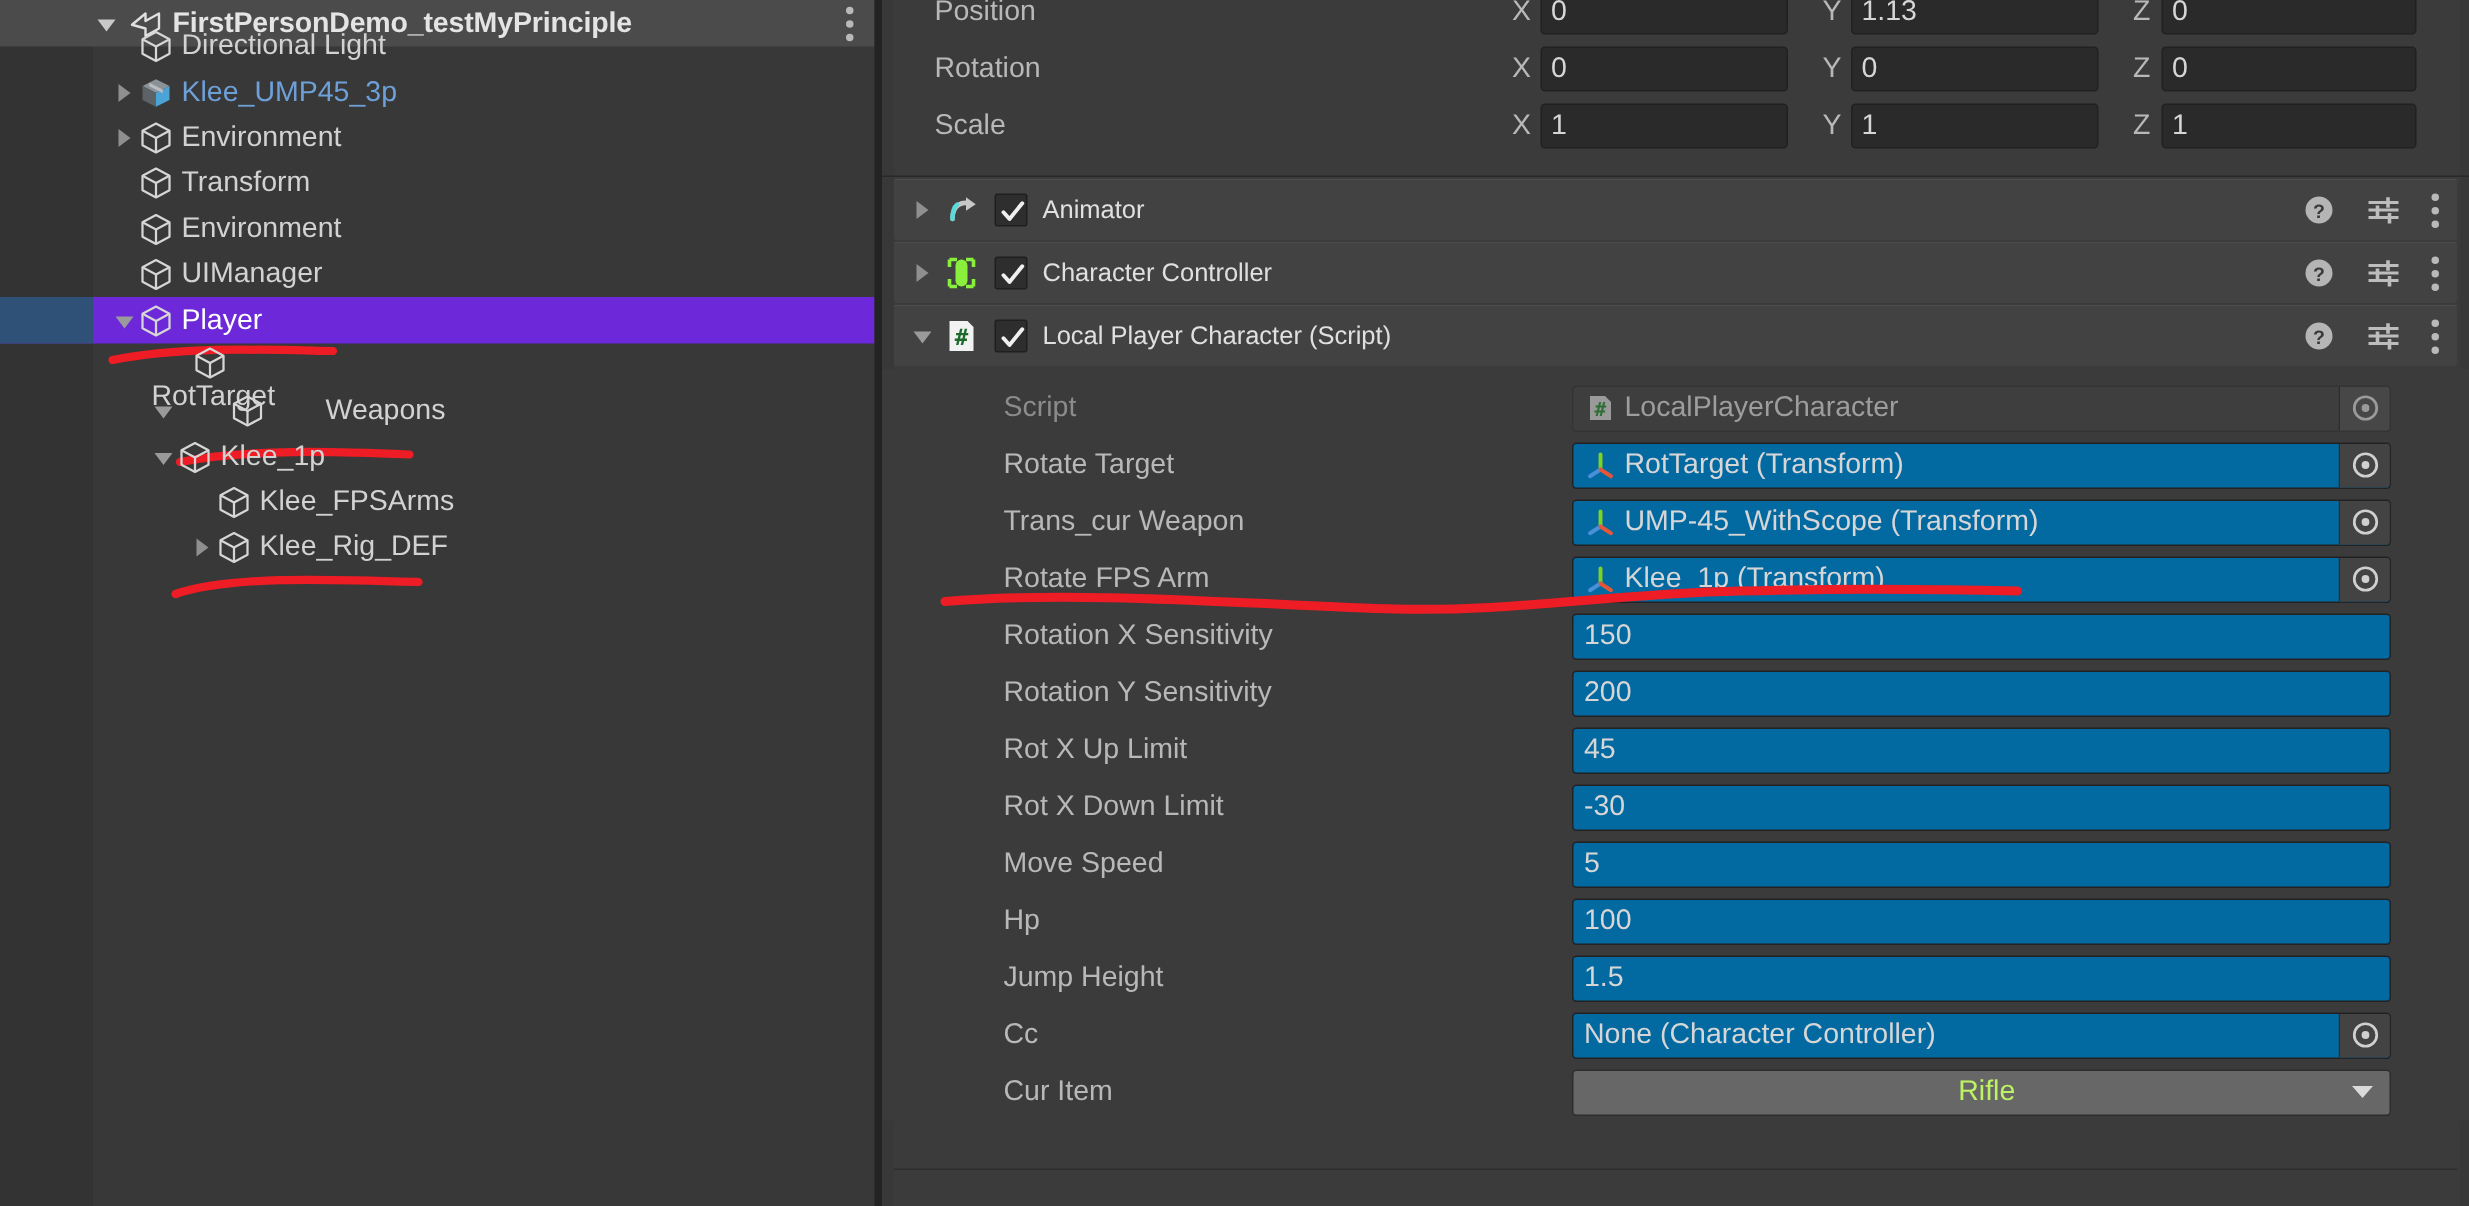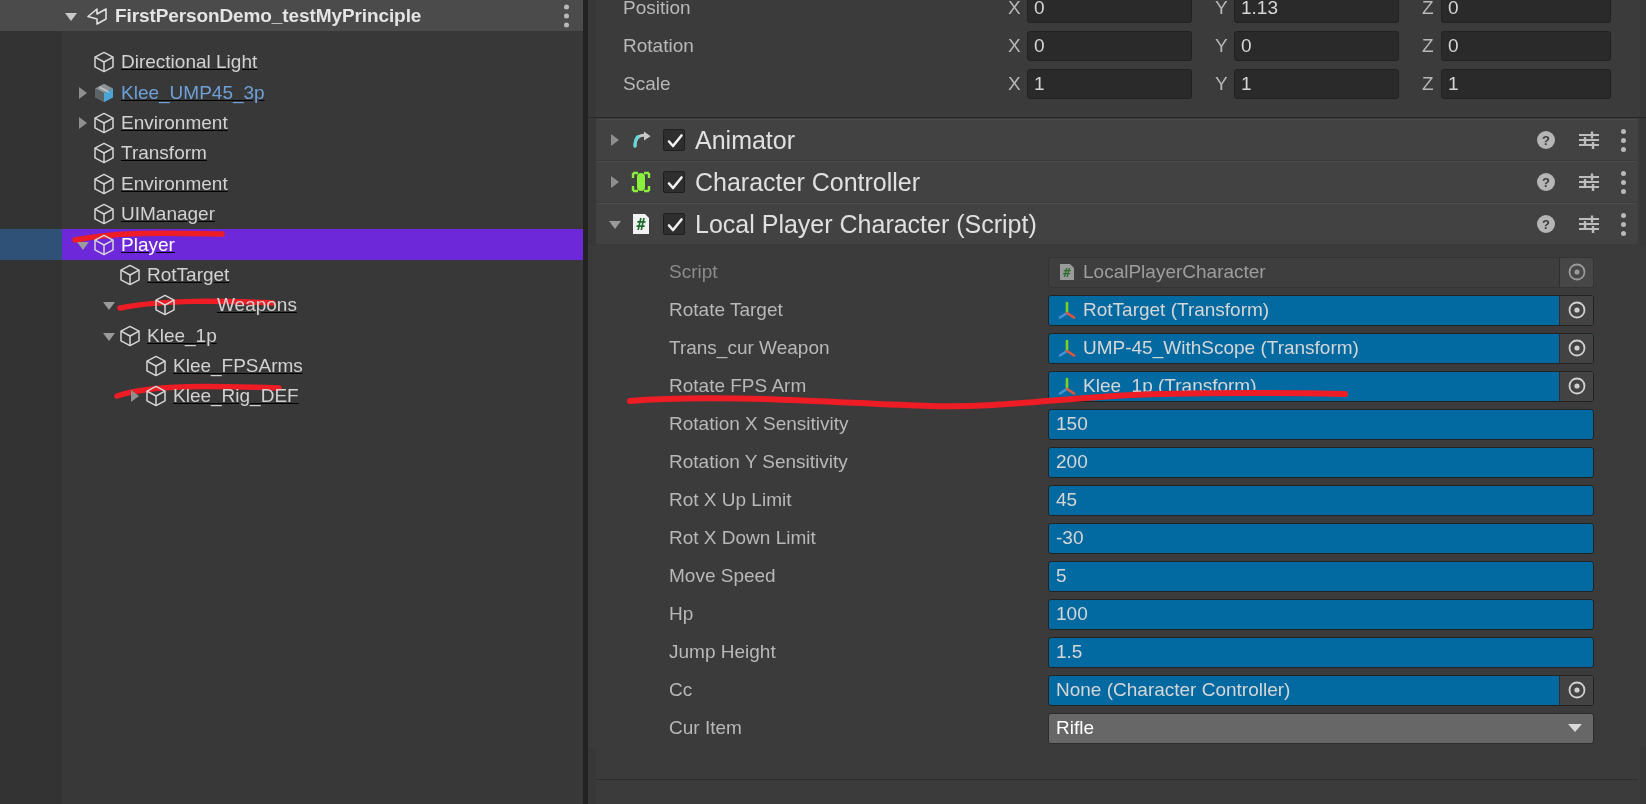--- a/index.html
+++ b/index.html
@@ -31,21 +31,21 @@
   #hier-title {
     color:#e4e4e4; font-size:19px; font-weight:bold; margin-left:7px;
     letter-spacing:-0.1px; white-space:nowrap;
   }
   #hier-kebab {
     position:absolute; right:14px; top:50%; transform:translateY(-50%);
     width:5px; display:flex; flex-direction:column; gap:4px;
   }
   #hier-kebab i { display:block; width:5px; height:5px; border-radius:50%; background:#b9b9b9; }
 
-  #hier-rows { position:absolute; left:0; top:47px; width:583px;text-decoration:underline; }
+  #hier-rows { position:absolute; left:0; top:16px; width:583px; }
   .hrow {
     position:relative; height:30.4px; display:flex; align-items:center;
     color:#d2d2d2; font-size:19px; white-space:nowrap;
   }
   .hrow.selected { background:#6d28d9; color:#ffffff; }
   .hrow.selected .gut { position:absolute; left:0; top:0; width:62px; height:100%; background:#2f5077; }
   .hrow .inner { position:relative; display:flex; align-items:center; z-index:2; }
 
   .foldout { width:18px; height:18px; position:relative; flex:0 0 auto; }
   .foldout.open::before {
@@ -102,21 +102,21 @@
     border-top:1px solid #4c4c4c;
   }
   .comp-header + .comp-header { margin-top:1px; }
   .comp-header .foldout { margin-left:10px; }
   .comp-icon { width:26px; height:26px; margin-left:4px; flex:0 0 auto; }
   .comp-check {
     width:22px; height:22px; background:#2e2e2e; border:1px solid #1f1f1f; border-radius:2px;
     margin-left:9px; position:relative; flex:0 0 auto;
   }
   .comp-check svg { position:absolute; left:2px; top:2px; }
-  .comp-name { color:#e0e0e0; font-size:25px; margin-left:10px; white-space:nowrap; }
+  .comp-name { color:#e0e0e0; font-size:17px; margin-left:10px; white-space:nowrap; }
   .comp-actions { position:absolute; right:12px; display:flex; align-items:center; gap:20px; }
   .icon-help { width:22px; height:22px; }
   .icon-preset { width:24px; height:22px; }
   .icon-kebab { width:5px; display:flex; flex-direction:column; gap:4px; }
   .icon-kebab i { width:5px; height:5px; border-radius:50%; background:#b9b9b9; display:block; }
 
   
   #script-body { position:relative; background:#3b3b3b; padding-top:7px; }
   .frow { position:relative; height:38px; display:flex; align-items:center; padding-left:35px; }
   .flabel { color:#b8b8b8; font-size:19px; width:379px; flex:0 0 auto;margin-left:46px; }
@@ -131,21 +131,21 @@
   .fval.dim-bg { background:#3e3e3e; border-color:#343434; color:#9d9d9d; }
   .objbtn {
     position:absolute; right:0; top:0; height:100%; width:34px;
     background:#434343; border-left:1px solid #2e2e2e;
     border-radius:0 2px 2px 0; display:flex; align-items:center; justify-content:center;
   }
   .fval.dim-bg .objbtn { background:#474747; }
   .mini-icon { width:22px; height:22px; margin-right:5px; flex:0 0 auto; }
 
   .fval.dropdown {
-    background:#676767; border:1px solid #2d2d2d; color:#ffffff;
+    background:#676767; border:1px solid #2d2d2d; color:#bef264;justify-content:center;
   }
   .fval.dropdown .caret {
     position:absolute; right:11px; top:50%; transform:translateY(-50%);
     border-left:7px solid transparent; border-right:7px solid transparent;
     border-top:8px solid #dadada;
   }
 
   #insp-bottom-line {
     position:absolute; left:8px; top:779px; width:1042px; height:1px; background:#2e2e2e;
   }
@@ -256,21 +256,21 @@
             <span class="foldout open"></span>
             <span class="cube-icon"><svg width="24" height="24" viewBox="0 0 24 24">
                 <path d="M12 2.4 L21 7.2 L21 16.8 L12 21.6 L3 16.8 L3 7.2 Z" fill="none" stroke="#d6d6d6" stroke-width="1.5" stroke-linejoin="round"></path>
                 <path d="M3 7.2 L12 12 L21 7.2" fill="none" stroke="#d6d6d6" stroke-width="1.5" stroke-linejoin="round"></path>
                 <path d="M12 12 L12 21.6" fill="none" stroke="#d6d6d6" stroke-width="1.5"></path>
               </svg></span>
             <span class="hlabel">Player</span>
           </div>
         </div>
         <div class="hrow">
-          <div class="inner" style="margin-left: 100px;">
+          <div class="inner" style="margin-left: 100px; flex-direction: column;">
             <span class="foldout none"></span>
             <span class="cube-icon"><svg width="24" height="24" viewBox="0 0 24 24">
                 <path d="M12 2.4 L21 7.2 L21 16.8 L12 21.6 L3 16.8 L3 7.2 Z" fill="none" stroke="#d6d6d6" stroke-width="1.5" stroke-linejoin="round"></path>
                 <path d="M3 7.2 L12 12 L21 7.2" fill="none" stroke="#d6d6d6" stroke-width="1.5" stroke-linejoin="round"></path>
                 <path d="M12 12 L12 21.6" fill="none" stroke="#d6d6d6" stroke-width="1.5"></path>
               </svg></span>
             <span class="hlabel">RotTarget</span>
           </div>
         </div>
         <div class="hrow">

